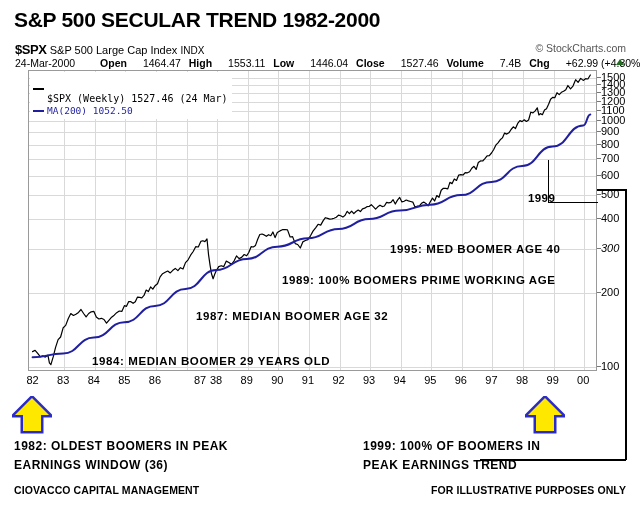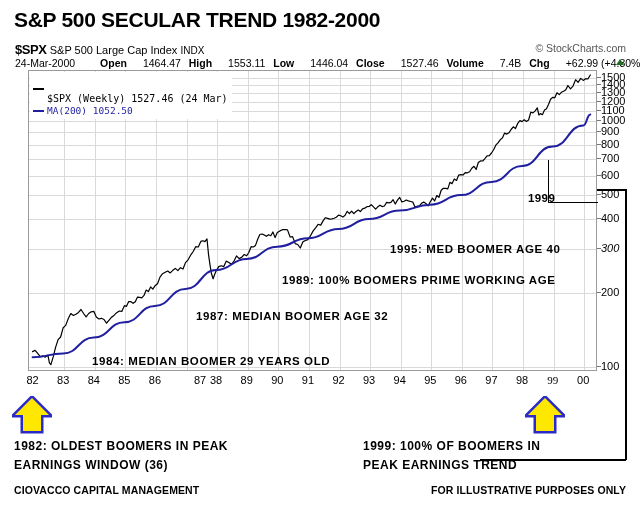--- a/index.html
+++ b/index.html
@@ -204,21 +204,21 @@
     <div class="xlab" style="left: 246.728px;">89</div>
     <div class="xlab" style="left: 277.32px;">90</div>
     <div class="xlab" style="left: 307.911px;">91</div>
     <div class="xlab" style="left: 338.503px;">92</div>
     <div class="xlab" style="left: 369.094px;">93</div>
     <div class="xlab" style="left: 399.685px;">94</div>
     <div class="xlab" style="left: 430.277px;">95</div>
     <div class="xlab" style="left: 460.868px;">96</div>
     <div class="xlab" style="left: 491.46px;">97</div>
     <div class="xlab" style="left: 522.051px;">98</div>
-    <div class="xlab" style="left: 552.642px; font-family: Liberation Serif, serif;">99</div>
+    <div class="xlab" style="left: 552.642px;">99</div>
     <div class="xlab" style="left: 583.234px;">00</div>
   </div>
 
 <svg class="series" id="series-svg" width="640" height="506">
     <path d="M32.6,351.6 L35.1,350.3 L37.7,353.4 L40.2,356.6 L42.8,355.9 L45.3,357.1 L47.9,355.2 L49.4,362.8 L50.9,364.7 L53.2,356.9 L55.5,347.6 L58.1,339.6 L60.6,337.0 L63.2,327.7 L65.7,325.4 L68.3,318.5 L70.8,313.6 L73.4,315.5 L75.9,314.3 L78.5,312.4 L81.0,309.5 L83.6,313.5 L86.1,316.9 L88.7,313.5 L91.2,311.8 L93.8,311.3 L96.3,317.1 L98.9,319.0 L101.4,318.3 L104.0,319.5 L106.5,323.2 L109.1,320.2 L111.6,317.2 L114.2,315.2 L116.7,312.7 L119.3,311.0 L121.8,311.4 L124.4,305.7 L126.5,306.3 L128.7,301.6 L130.9,301.7 L133.1,303.3 L135.3,301.7 L137.5,297.1 L139.7,297.3 L141.8,297.8 L144.0,295.4 L146.2,290.1 L148.4,291.6 L150.6,286.9 L152.8,289.2 L155.0,285.8 L157.5,283.7 L160.1,276.9 L162.6,273.7 L165.2,272.3 L167.7,271.0 L170.3,272.9 L172.8,270.3 L175.3,268.4 L177.9,270.6 L180.4,267.7 L183.0,269.0 L185.5,262.6 L188.1,259.8 L190.6,255.2 L193.2,251.5 L195.7,246.7 L198.3,247.0 L200.8,241.4 L202.9,240.7 L204.9,241.6 L207.0,239.0 L208.5,254.3 L210.0,264.8 L211.5,273.8 L213.1,278.8 L214.6,274.6 L216.1,271.1 L218.7,266.6 L221.2,265.7 L223.8,266.6 L226.3,261.1 L228.9,262.5 L231.4,264.3 L234.0,261.0 L236.5,255.9 L239.1,258.6 L241.6,257.4 L244.2,254.5 L246.7,255.8 L248.9,252.2 L251.1,246.7 L253.3,247.0 L255.5,245.4 L257.7,239.3 L259.8,234.5 L262.0,234.0 L264.2,234.9 L266.4,236.3 L268.6,234.7 L270.8,235.7 L272.9,232.0 L275.1,237.6 L277.3,232.4 L279.9,230.9 L282.4,229.7 L285.0,229.5 L287.5,229.9 L290.1,237.0 L292.6,236.6 L295.2,243.6 L297.7,244.5 L300.3,248.0 L302.8,241.9 L305.4,240.5 L307.9,239.6 L310.5,235.8 L313.0,231.1 L315.6,227.8 L318.1,224.3 L320.7,225.1 L323.2,220.6 L325.4,217.7 L327.6,218.4 L329.8,219.1 L331.9,218.9 L334.1,218.2 L336.3,217.2 L338.5,215.1 L340.7,215.8 L342.9,217.1 L345.1,215.2 L347.2,211.3 L349.4,213.7 L351.6,211.1 L353.8,213.7 L356.0,211.5 L358.2,210.0 L360.4,211.6 L362.5,208.8 L364.7,208.2 L366.9,206.7 L369.1,206.5 L371.3,204.7 L373.5,206.9 L375.6,209.1 L377.8,206.8 L380.0,205.2 L382.2,206.6 L384.4,206.0 L386.6,202.4 L388.8,202.9 L390.9,202.4 L393.1,199.7 L395.3,204.0 L397.5,200.1 L399.7,197.4 L401.9,201.9 L404.1,201.2 L406.2,200.0 L408.4,200.9 L410.6,201.5 L412.8,202.1 L415.0,206.9 L417.2,206.2 L419.4,205.8 L421.5,203.3 L423.7,202.1 L425.9,203.4 L428.1,205.9 L430.3,201.7 L432.5,198.1 L434.6,201.0 L436.8,195.5 L439.0,197.3 L441.2,190.3 L443.4,188.3 L445.6,188.3 L447.8,188.9 L449.9,182.4 L452.1,183.6 L454.3,179.0 L456.5,180.4 L458.7,175.1 L460.9,174.7 L463.1,175.0 L465.2,172.7 L467.4,172.8 L469.6,171.8 L471.8,168.2 L474.0,166.3 L476.2,169.4 L478.3,162.5 L480.5,160.9 L482.7,161.0 L484.9,158.6 L487.1,155.8 L489.3,155.7 L491.5,153.0 L493.6,149.7 L495.8,145.2 L498.0,142.8 L500.2,139.8 L502.4,137.9 L504.6,133.1 L506.8,134.1 L508.9,132.8 L511.1,129.5 L513.3,126.8 L515.5,128.6 L517.7,123.4 L519.9,120.6 L522.1,121.6 L524.2,119.8 L526.4,121.5 L528.6,120.0 L530.8,112.2 L533.0,112.9 L535.2,110.9 L537.3,107.8 L538.9,115.0 L540.4,113.6 L542.4,114.7 L544.5,110.1 L546.5,108.7 L548.6,104.3 L550.6,99.2 L552.6,97.4 L554.8,97.7 L557.0,92.7 L559.2,94.6 L561.4,92.3 L563.6,91.3 L565.8,89.7 L567.9,85.5 L570.5,88.9 L573.0,86.1 L575.6,79.7 L578.1,82.3 L580.7,78.4 L583.2,80.4 L585.6,78.7 L587.9,79.0 L590.3,75.0" fill="none" stroke="#000000" stroke-width="1.2" stroke-linejoin="round" stroke-linecap="round"></path>
     <path d="M32.6,357.3 C47.9,357.3 47.9,353.5 63.2,353.5 C78.5,353.5 78.5,337.6 93.8,337.6 C109.1,337.6 109.1,322.3 124.4,322.3 C139.7,322.3 139.7,305.9 155.0,305.9 C170.3,305.9 170.3,289.0 185.5,289.0 C200.8,289.0 200.8,270.0 216.1,270.0 C231.4,270.0 231.4,258.9 246.7,258.9 C262.0,258.9 262.0,246.7 277.3,246.7 C292.6,246.7 292.6,238.3 307.9,238.3 C323.2,238.3 323.2,229.0 338.5,229.0 C353.8,229.0 353.8,219.1 369.1,219.1 C384.4,219.1 384.4,210.6 399.7,210.6 C415.0,210.6 415.0,204.7 430.3,204.7 C445.6,204.7 445.6,195.1 460.9,195.1 C476.2,195.1 476.2,181.9 491.5,181.9 C506.8,181.9 506.8,166.0 522.1,166.0 C537.3,166.0 537.3,146.6 552.6,146.6 C567.9,146.6 567.9,125.6 583.2,125.6 C586.8,125.6 586.8,114.6 590.3,114.6" fill="none" stroke="#1f1fa0" stroke-width="2" stroke-linejoin="round" stroke-linecap="round"></path>
   </svg>
 
 <div class="abs" id="legend">
   <div class="row">

